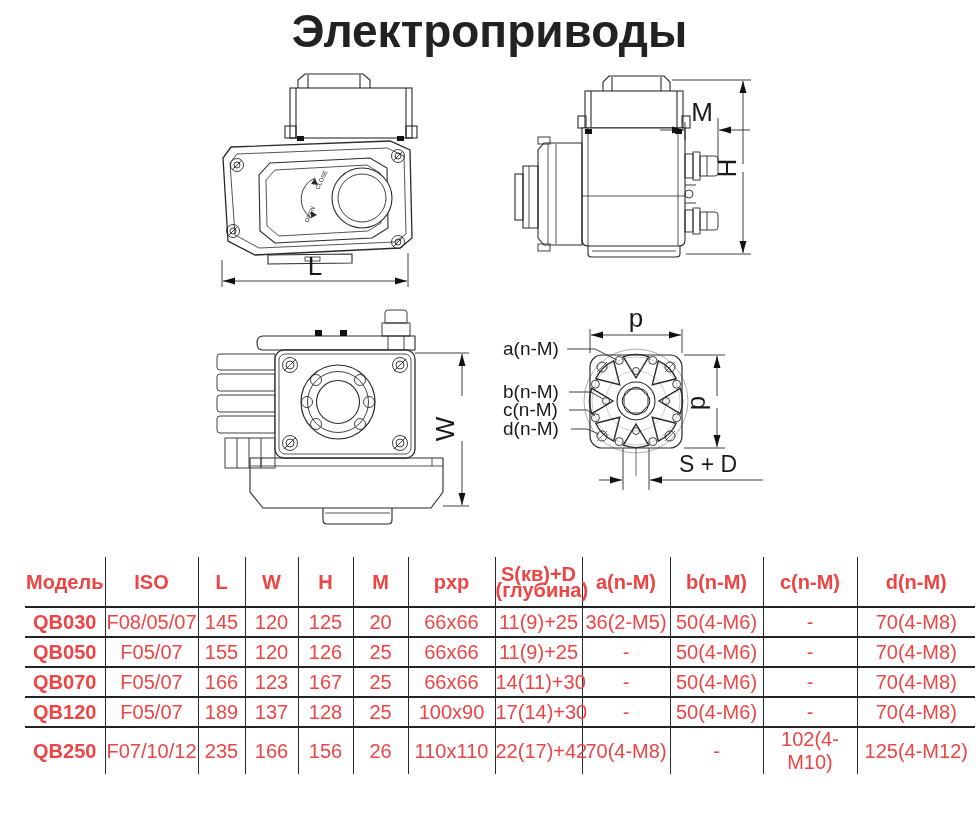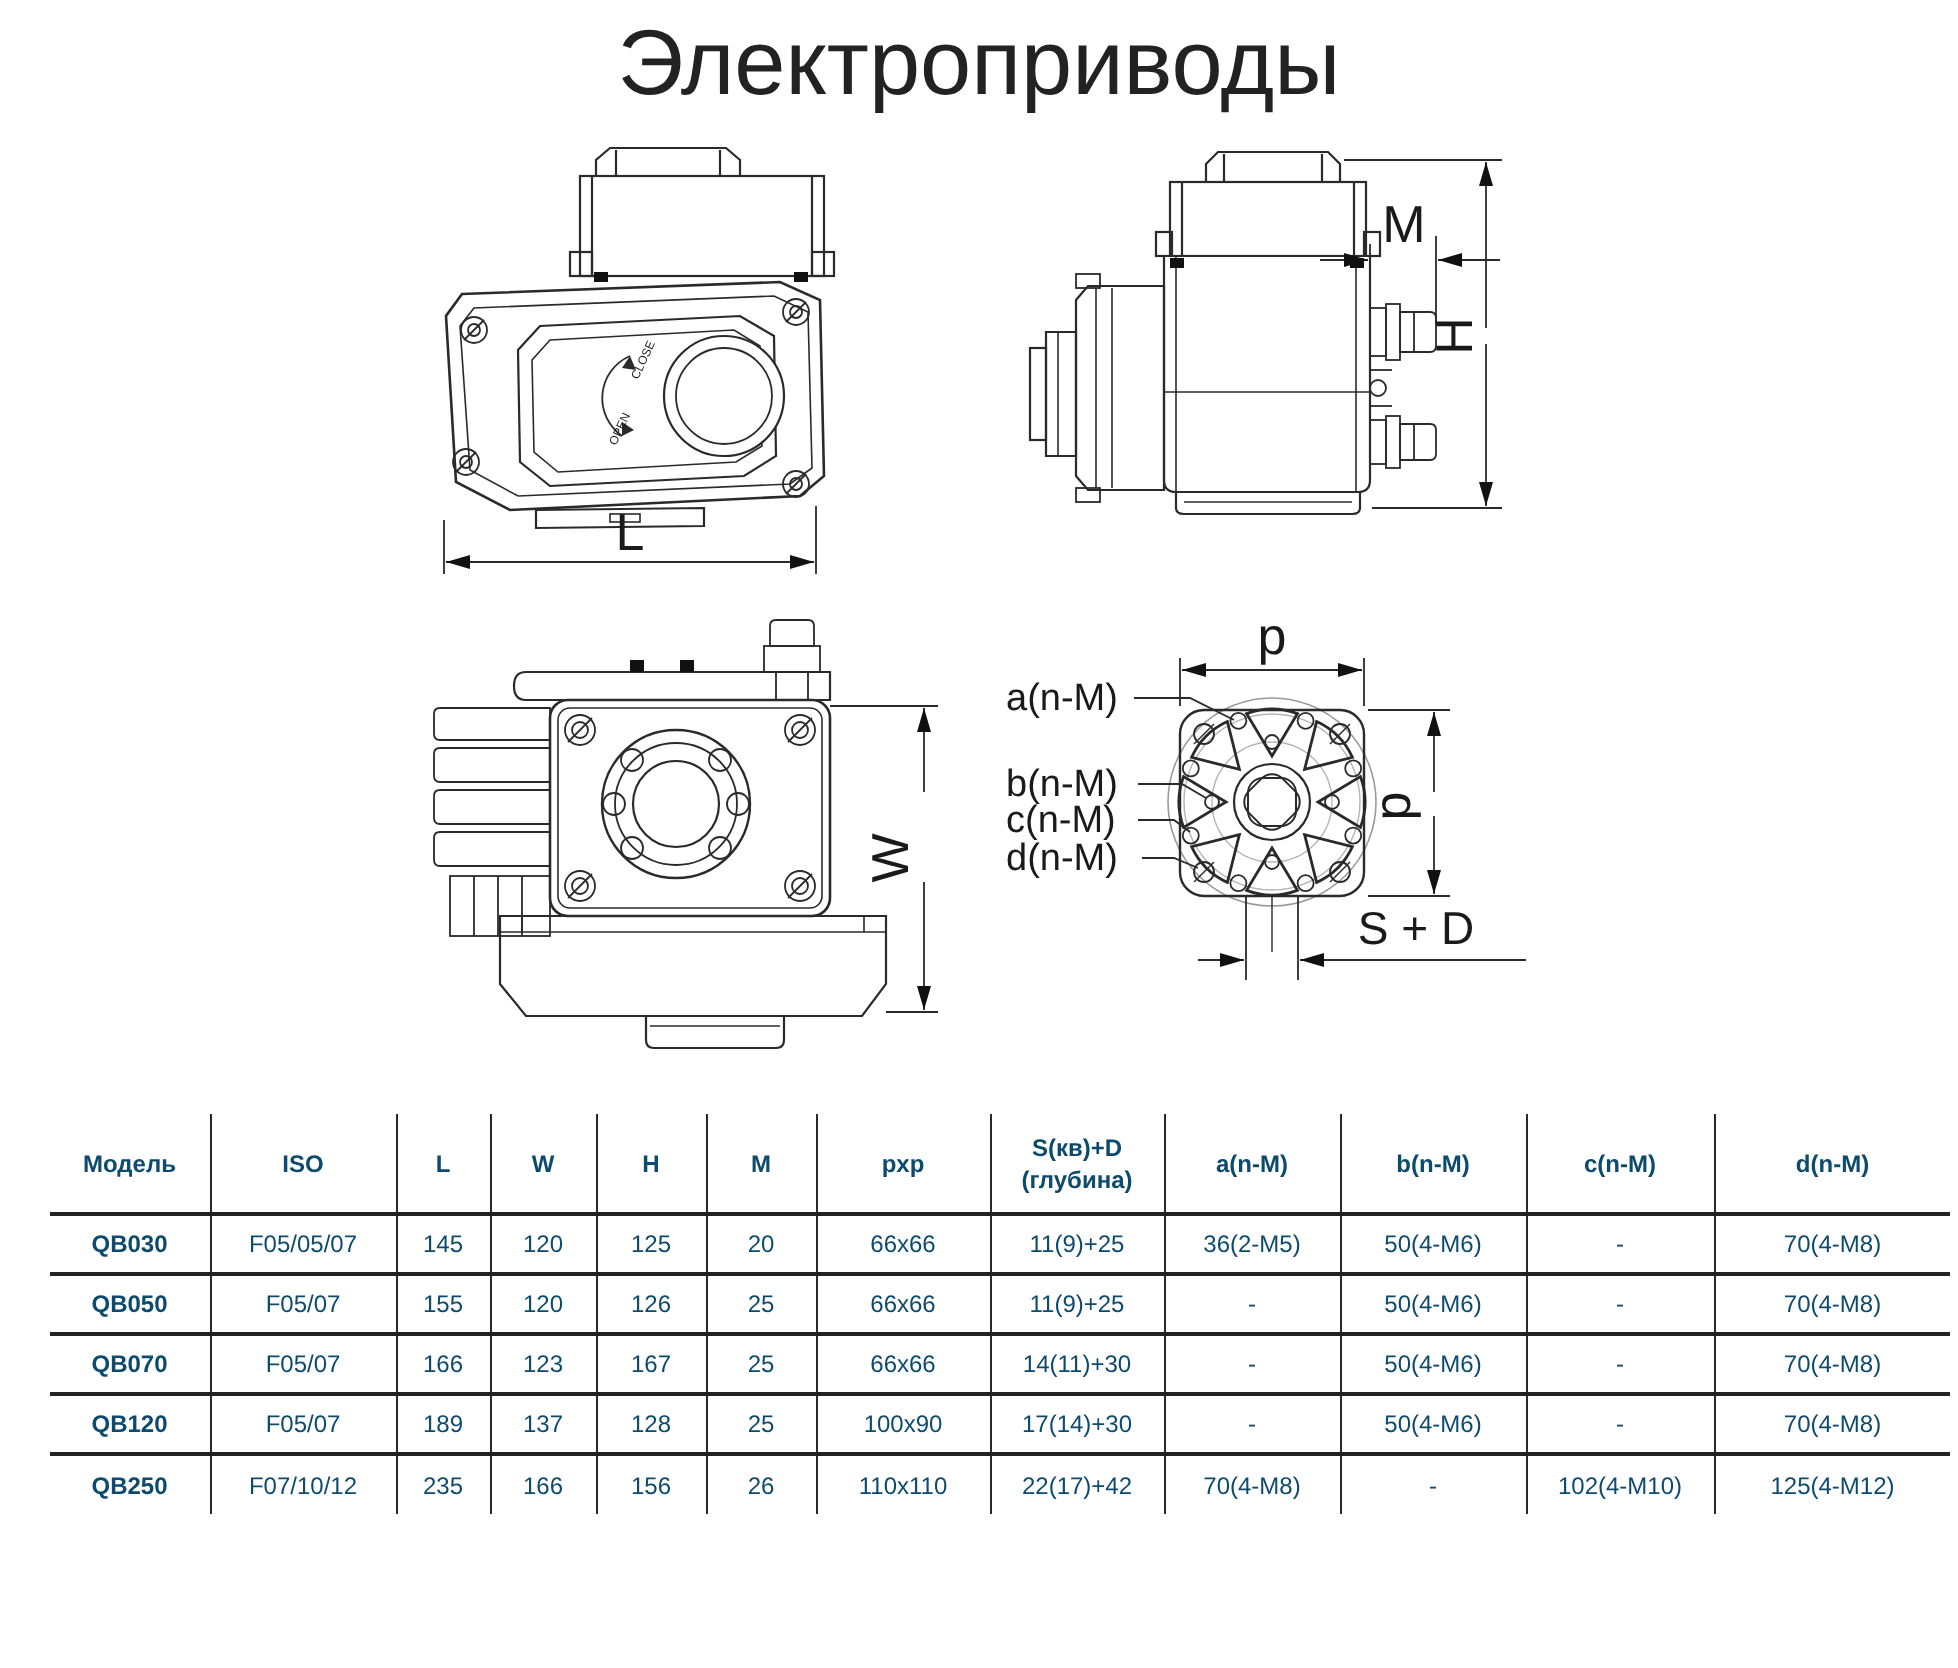--- a/index.html
+++ b/index.html
@@ -1,28 +1,28 @@
 <!DOCTYPE html>
 <html><head>
 <meta charset="utf-8">
 <style>
   * { margin:0; padding:0; box-sizing:border-box; }
   html,body { width:979px; height:834px; background:#fff; font-family:"Liberation Sans", sans-serif; color:#1a1a1a; overflow:hidden; }
   #stage { position:relative; width:979px; height:834px; background:#fff; }
   .title { position:absolute; top:4px; left:0; width:100%; text-align:center;
-           font-size:46px; font-weight:normal; letter-spacing:0px; color:#222; }
+           font-size:46px; font-weight:bold; letter-spacing:0px; color:#222; }
   svg { position:absolute; }
   svg text { font-family:"Liberation Sans", sans-serif; fill:#1a1a1a; }
   .dim-label { font-size:26px; }
   .dim-label-sm { font-size:23px; }
   .callout-label { font-size:19px; }
   .tiny-label { font-size:6px; }
 
   table.spec { position:absolute; left:25px; top:557px; width:950px;
-               border-collapse:collapse; table-layout:fixed; font-size:12px; color:#0c4a6e; }
+               border-collapse:collapse; table-layout:fixed; font-size:20px; color:#ef4444; }
   table.spec th { font-weight:bold; height:50px; text-align:center; vertical-align:middle; line-height:16px; }
   table.spec td { height:30px; text-align:center; vertical-align:middle; }
   table.spec td + td, table.spec th + th { border-left:1px solid #2a2a2a; }
   table.spec tbody td { border-top:2px solid #222; }
   table.spec tbody td:first-child { font-weight:bold; }
 </style>
 </head>
 <body>
 
 <div id="stage">
@@ -383,21 +383,21 @@
             <div>c(n-M)</div>
           </th>
           <th>
             <div>d(n-M)</div>
           </th>
         </tr>
     </thead>
     <tbody>
         <tr>
           <td>QB030</td>
-          <td>F05/05/07</td>
+          <td>F08/05/07</td>
           <td>145</td>
           <td>120</td>
           <td>125</td>
           <td>20</td>
           <td>66x66</td>
           <td>11(9)+25</td>
           <td>36(2-M5)</td>
           <td>50(4-M6)</td>
           <td>-</td>
           <td>70(4-M8)</td>

